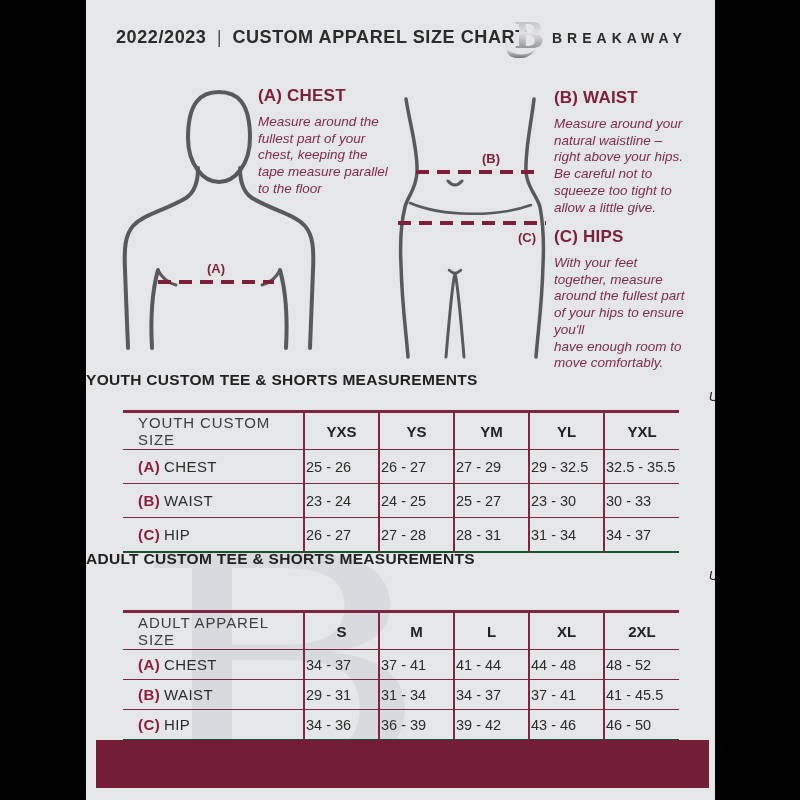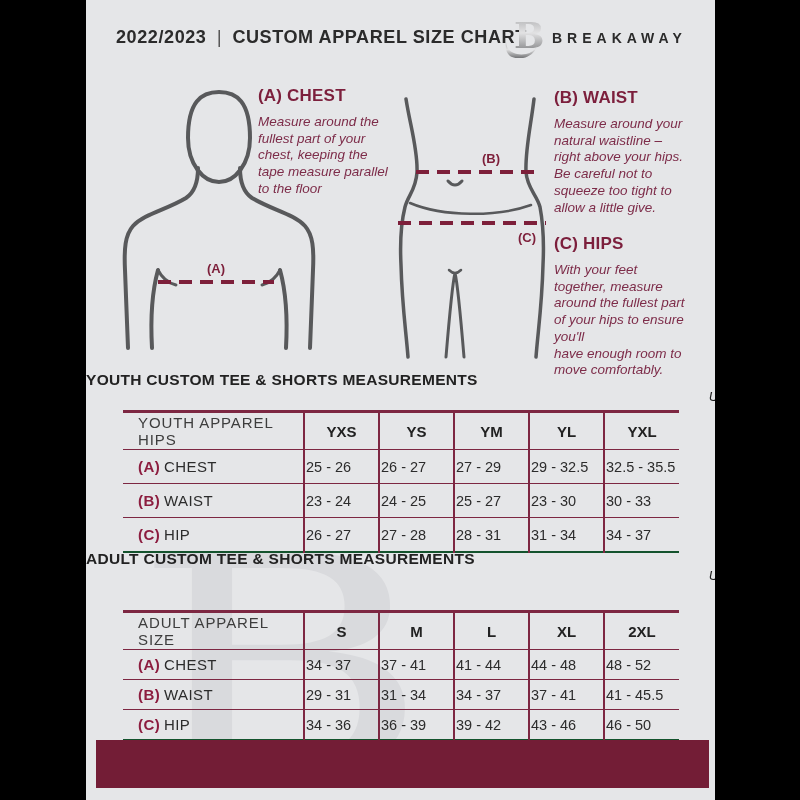--- a/index.html
+++ b/index.html
@@ -108,21 +108,21 @@
     <div class="guide-block" style="left:468px;top:88px;width:155px">
       <p class="guide-h">(B) WAIST</p>
       <p class="guide-b">Measure around your
 natural waistline –
 right above your hips.
 Be careful not to
 squeeze too tight to
 allow a little give.</p>
     </div>
 
-    <div class="guide-block" style="left:468px;top:234px;width:160px">
+    <div class="guide-block" style="left:468px;top:227px;width:160px">
       <p class="guide-h">(C) HIPS</p>
       <p class="guide-b">With your feet
 together, measure
 around the fullest part
 of your hips to ensure
 you'll
 have enough room to
 move comfortably.</p>
     </div>
 
@@ -134,21 +134,21 @@
       <colgroup>
           <col style="width:181px">
           <col style="width:75px">
           <col style="width:75px">
           <col style="width:75px">
           <col style="width:75px">
           <col style="width:75px">
         </colgroup>
       <thead>
         <tr>
-          <th class="lbl">YOUTH APPAREL HIPS</th>
+          <th class="lbl">YOUTH CUSTOM SIZE</th>
           <th>YXS</th>
           <th>YS</th>
           <th>YM</th>
           <th>YL</th>
           <th>YXL</th>
         </tr>
       </thead>
       <tbody>
         <tr>
           <td class="lbl"><span class="mk">(A)</span><span>CHEST</span></td>

